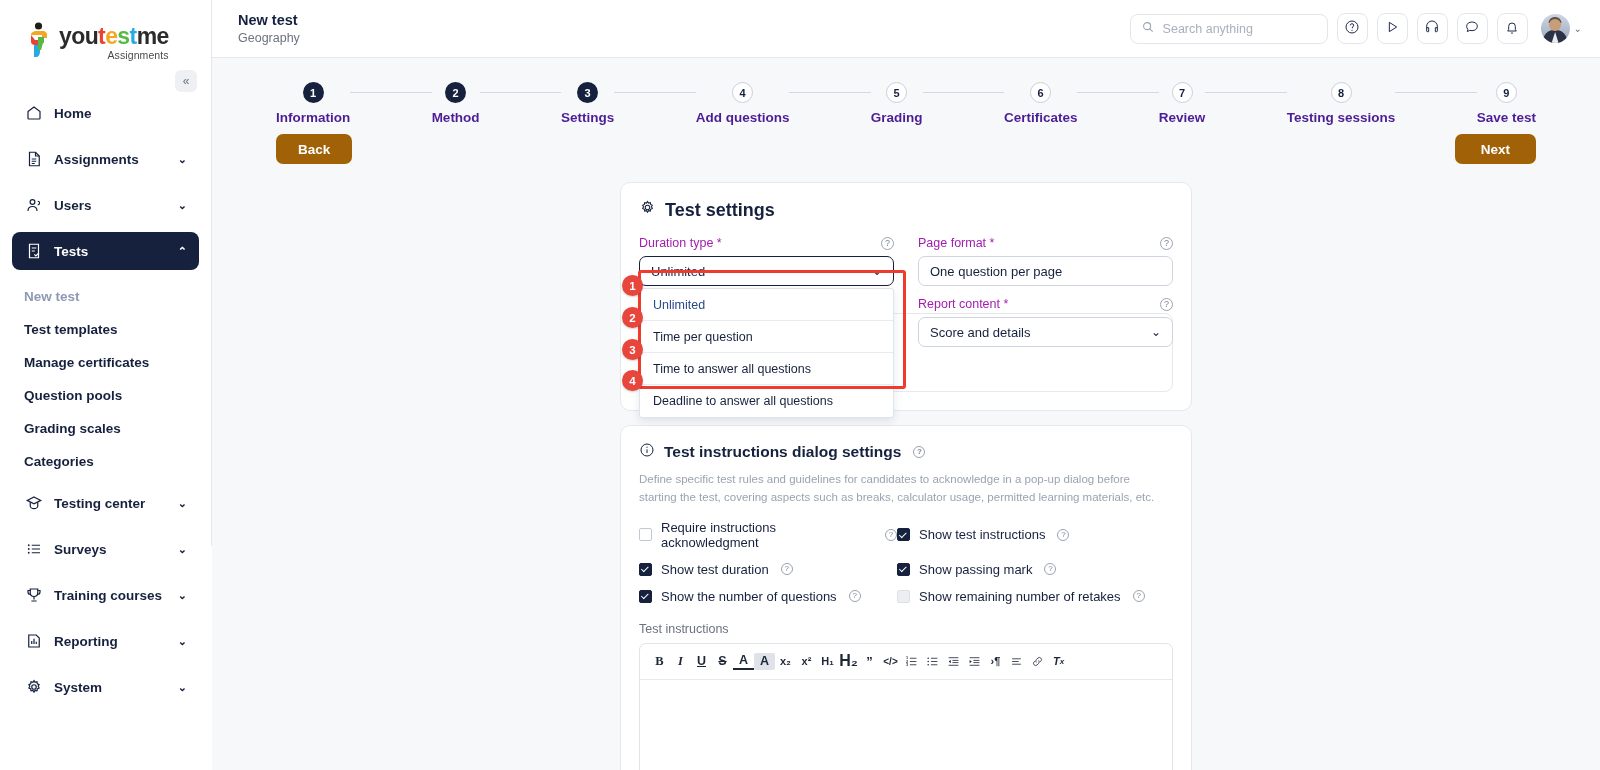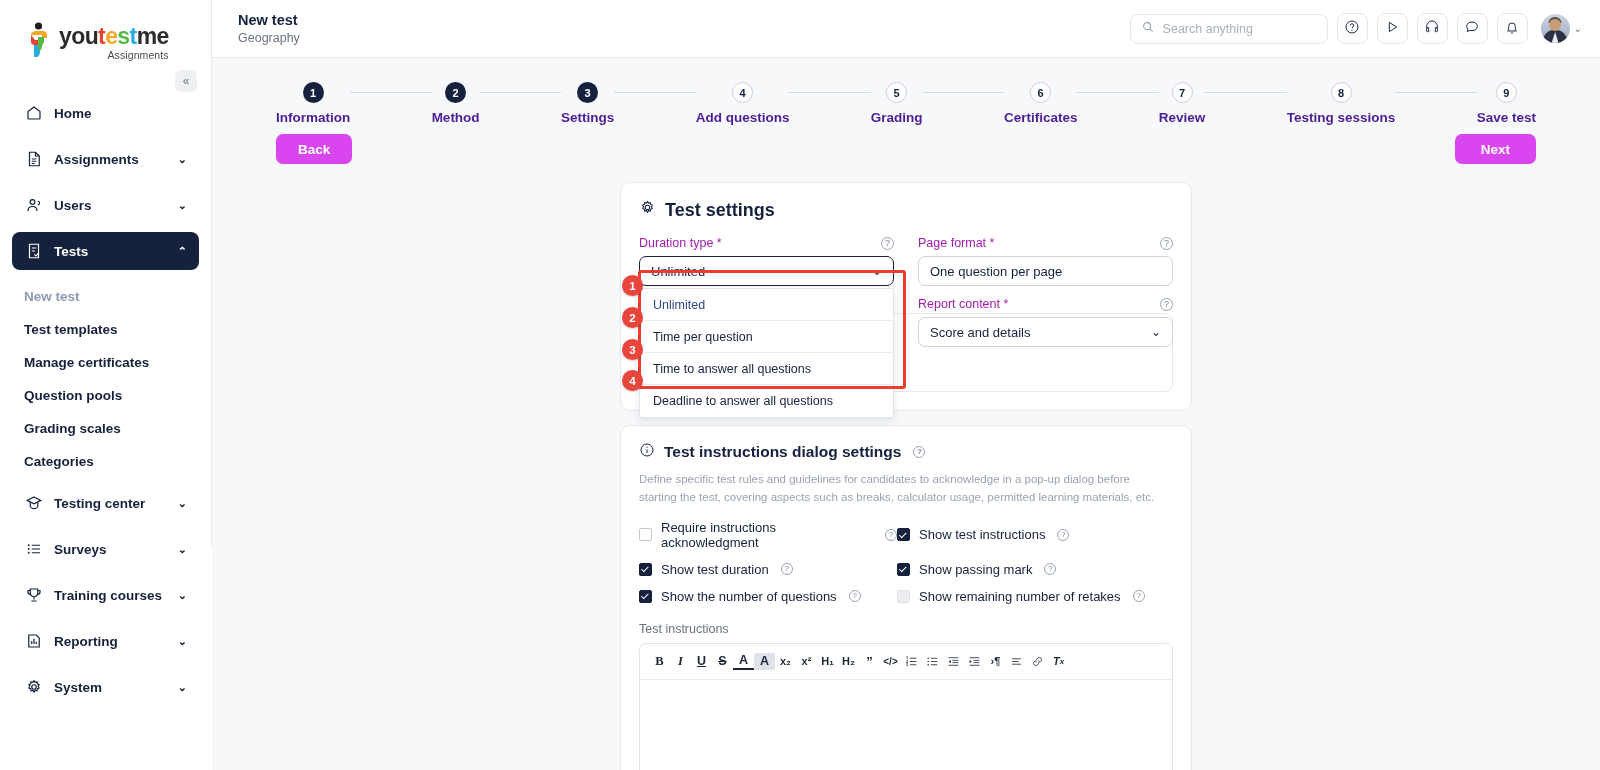--- a/index.html
+++ b/index.html
@@ -105,21 +105,21 @@
     display: flex; align-items: center; justify-content: center;
     font-size: 11px; font-weight: 700;
   }
   .step-circle.done { background: #16213e; color: #fff; }
   .step-circle.todo { background: #fff; color: #16213e; border: 1px solid #c9cfdb; }
   .step-label { margin-top: 7px; font-size: 13.5px; font-weight: 700; color: #4c1d95; white-space: nowrap; }
   .step-conn { flex: 1 1 auto; height: 1px; background: #d3d8e2; margin-top: 10px; min-width: 22px; }
 
   .btn-row { display: flex; padding: 9px 64px 0 64px; align-items: center; }
   .btn {
-    background: #d946ef; color: #fff; border: none; border-radius: 7px;
+    background: #a16207; color: #fff; border: none; border-radius: 7px;
     font-size: 13.5px; font-weight: 700; padding: 0 22px; height: 30px;
     cursor: pointer; font-family: "Liberation Sans", sans-serif;
   }
   .btn.next { margin-left: auto; padding: 0 26px; }
 
   
   .card-col { width: 572px; margin: 18px auto 0 auto; }
   .card {
     background: #fff; border: 1px solid #e6e8ec; border-radius: 10px;
     padding: 16px 18px 18px 18px; position: relative;
@@ -623,21 +623,21 @@
             <div class="editor-toolbar">
               <div class="tb-btn" style="font-family:'Liberation Serif',serif;">B</div>
               <div class="tb-btn" style="font-family:'Liberation Serif',serif;font-style:italic;">I</div>
               <div class="tb-btn" style="text-decoration:underline;">U</div>
               <div class="tb-btn" style="text-decoration:line-through;">S</div>
               <div class="tb-btn" style="border-bottom:2px solid #1d2636;height:18px;">A</div>
               <div class="tb-btn" style="background:#dfe2e8;border-radius:2px;height:17px;">A</div>
               <div class="tb-btn" style="font-size:11px;">x₂</div>
               <div class="tb-btn" style="font-size:11px;">x²</div>
               <div class="tb-btn" style="font-size:11px;">H₁</div>
-              <div class="tb-btn" style="font-size:11px;">H₂</div>
+              <div class="tb-btn" style="font-size:16px;">H₂</div>
               <div class="tb-btn" style="font-size:13px;">”</div>
               <div class="tb-btn" style="font-size:10px;">&lt;/&gt;</div>
               <div class="tb-btn">
                 <svg viewBox="0 0 24 24">
                     <path d="M9 6 H21 M9 12 H21 M9 18 H21"></path>
                     <text x="2" y="8" font-size="7" fill="#1d2636" stroke="none">1</text>
                     <text x="2" y="14" font-size="7" fill="#1d2636" stroke="none">2</text>
                     <text x="2" y="20" font-size="7" fill="#1d2636" stroke="none">3</text>
                   </svg>
               </div>

